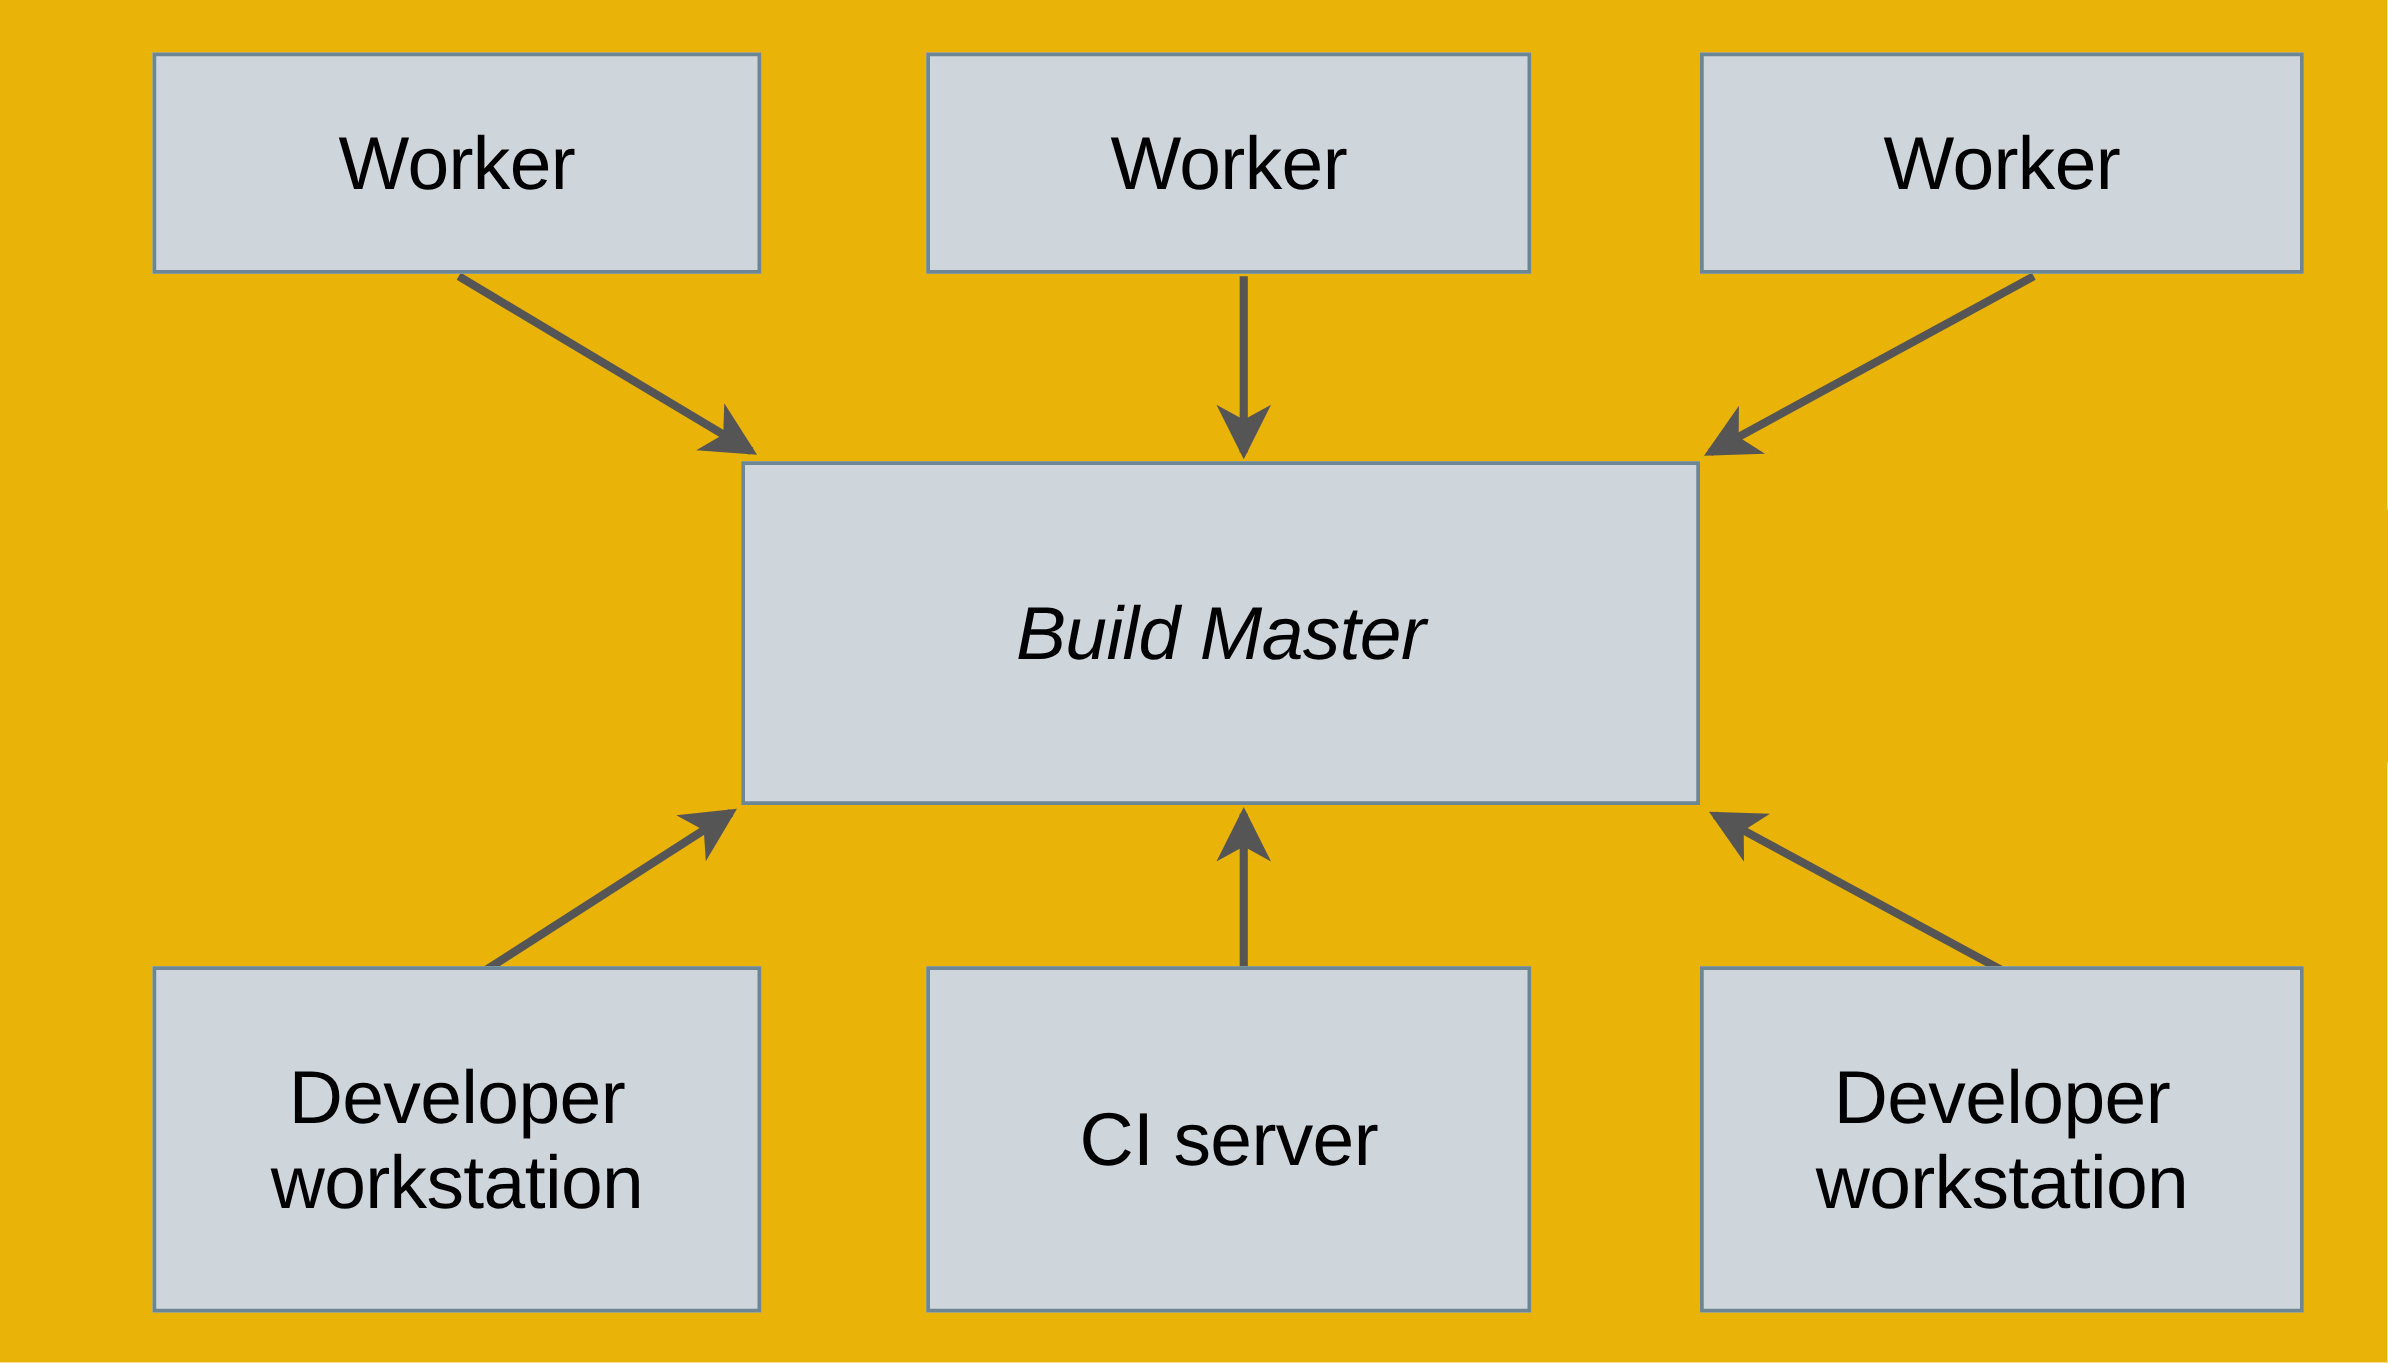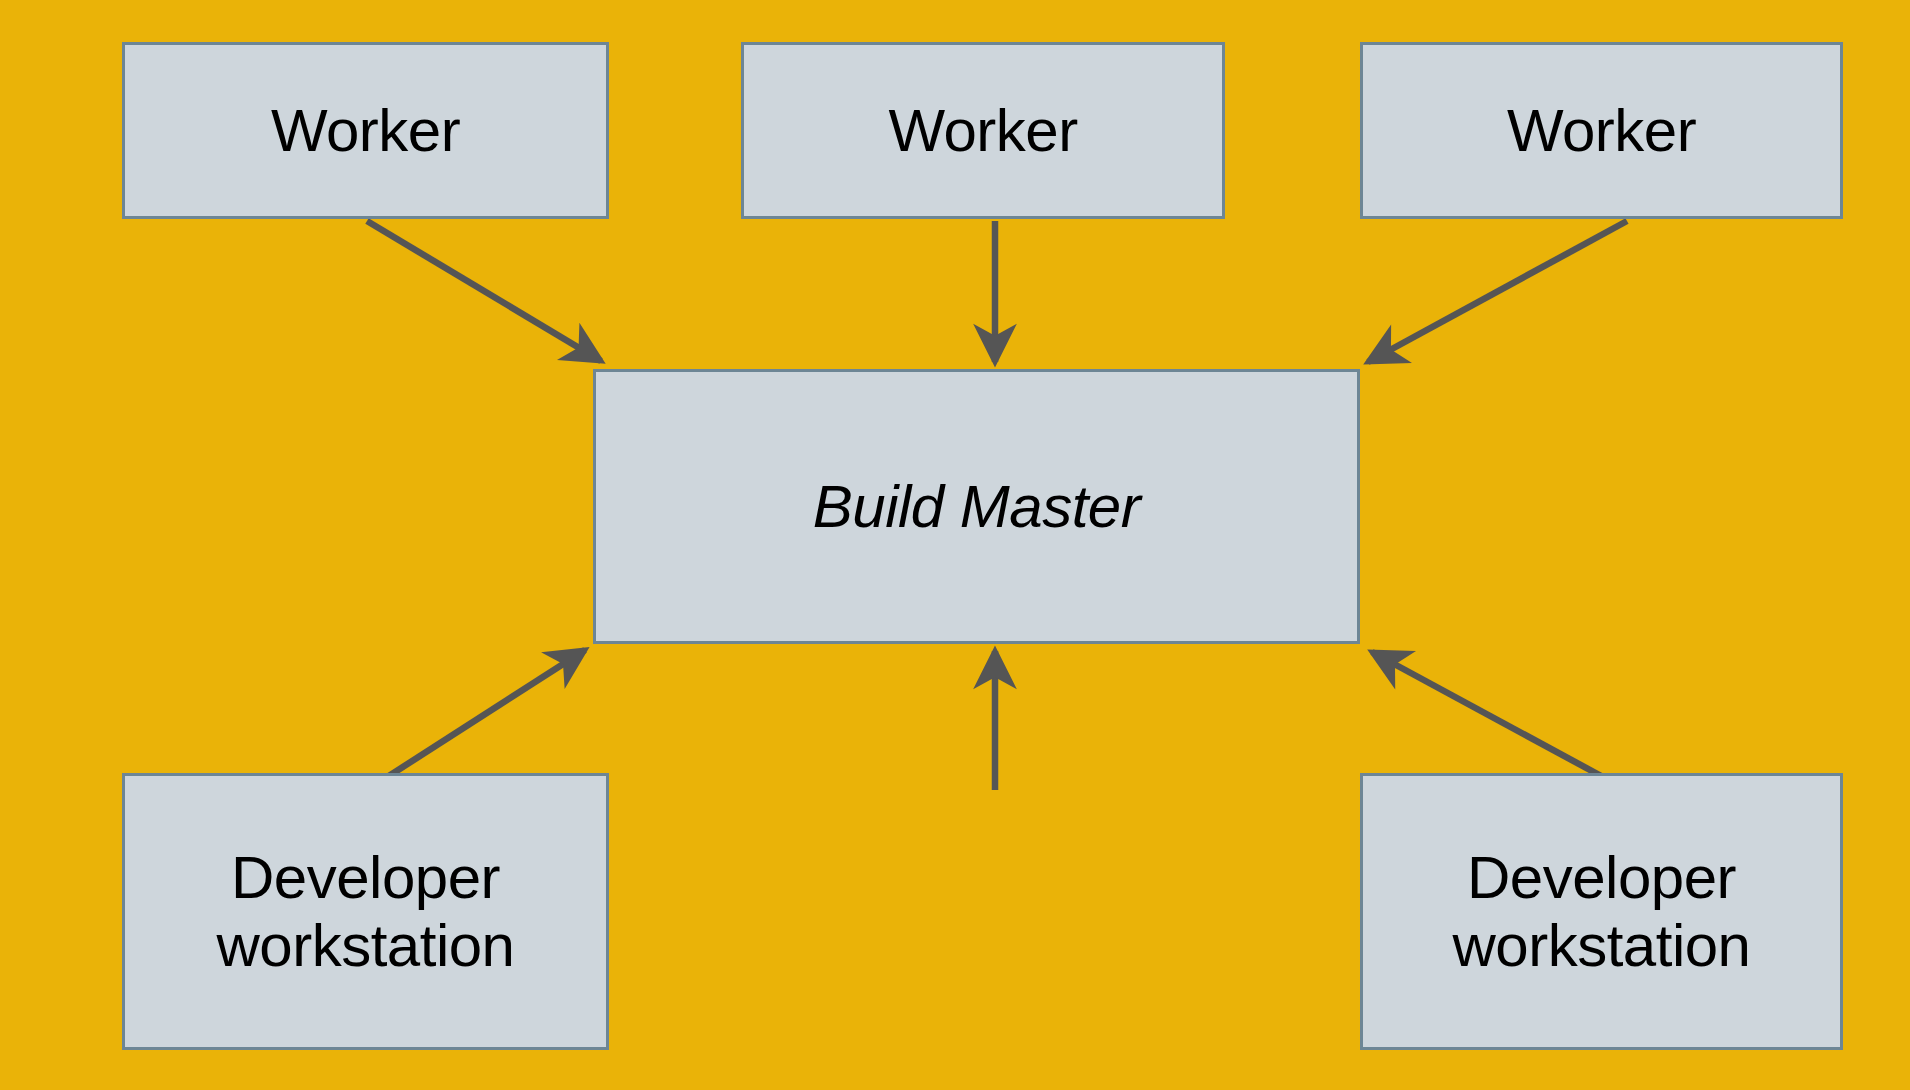--- a/index.html
+++ b/index.html
@@ -106,19 +106,22 @@
 
   <div class="node" id="node-build-master">
     <span class="node-label">Build Master</span>
   </div>
 
   <div class="node" id="node-dev-ws-1">
     <span class="node-label">Developer
 workstation</span>
   </div>
 
+  <div class="node" id="node-ci-server">
+    <span class="node-label">CI server</span>
+  </div>
 
   <div class="node" id="node-dev-ws-2">
     <span class="node-label">Developer
 workstation</span>
   </div>
 
 </div>
 
 </body></html>

